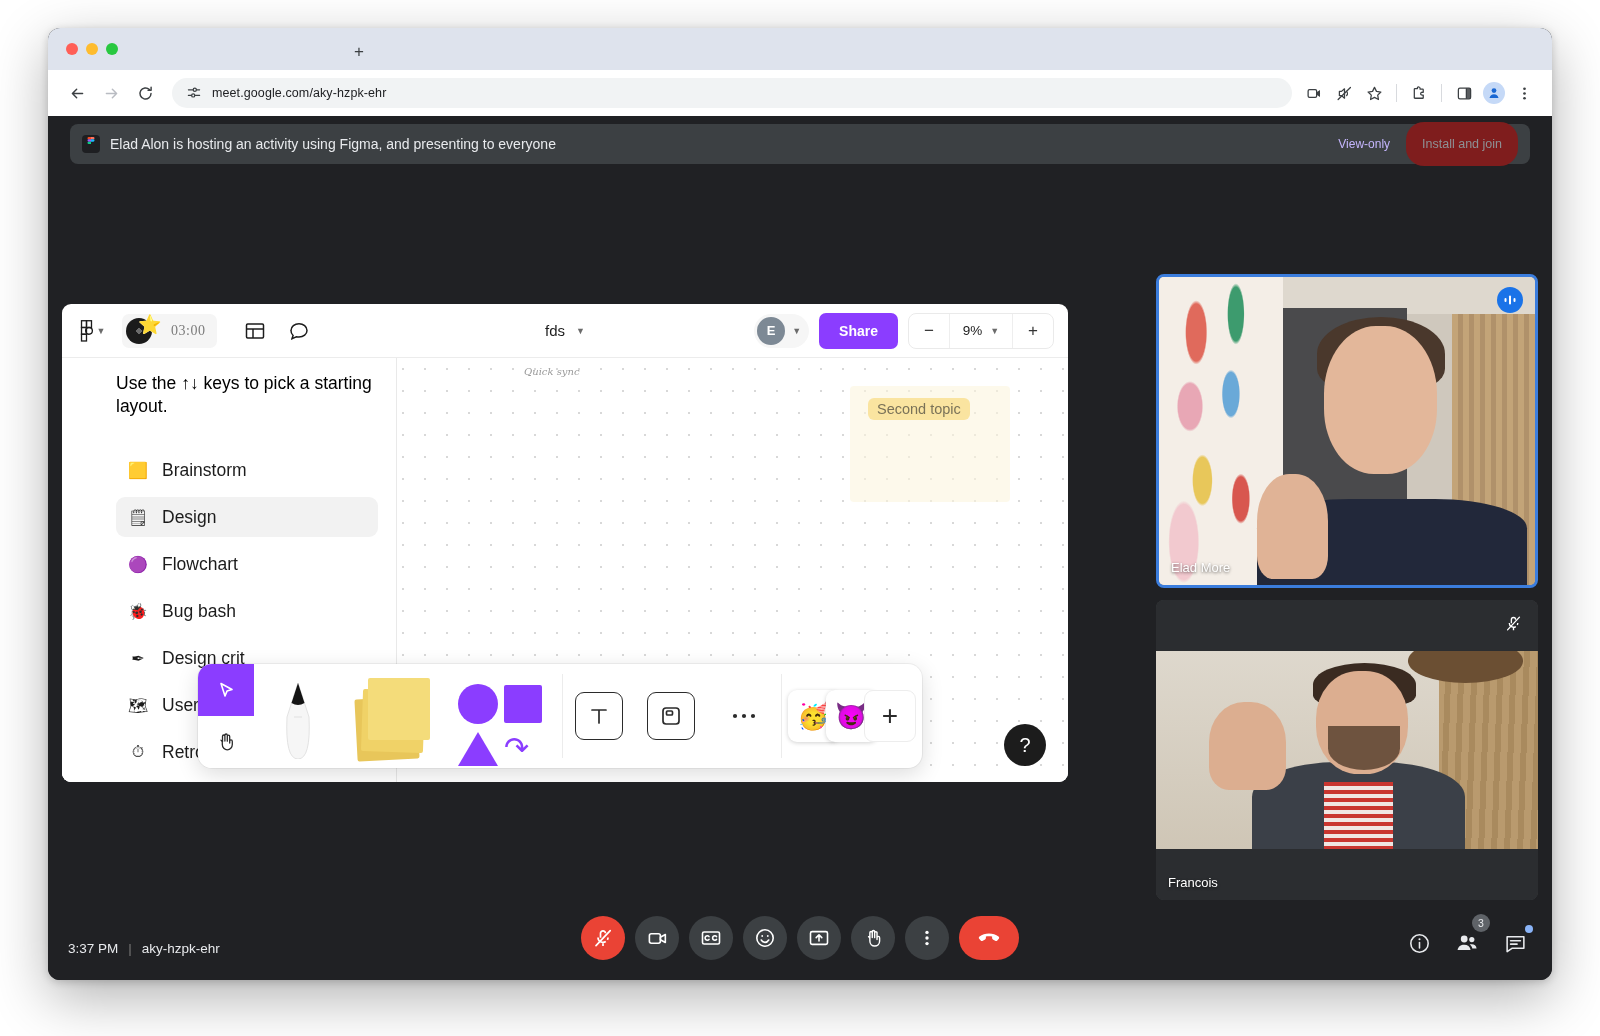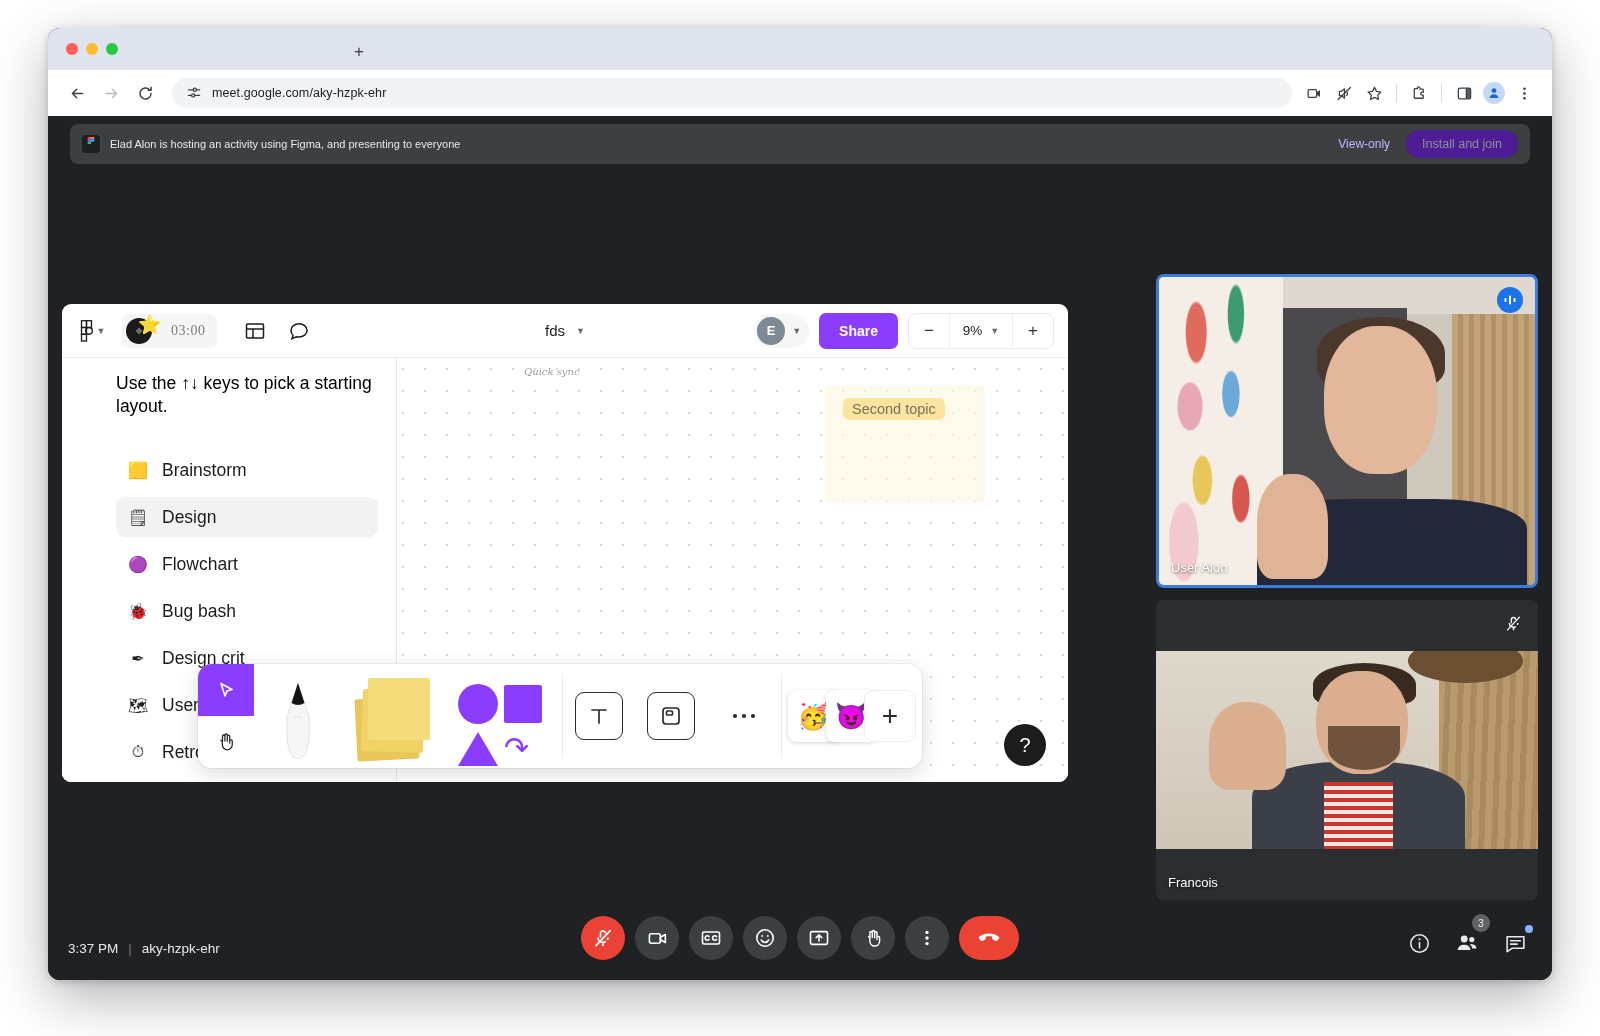--- a/index.html
+++ b/index.html
@@ -132,28 +132,28 @@
     display: flex; align-items: center;
     padding: 0 12px;
   }
   #banner .figma-badge {
     width: 18px; height: 18px; border-radius: 4px;
     background: #1e1f22;
     display: flex; align-items: center; justify-content: center;
     flex: 0 0 auto;
   }
   #banner .banner-text {
-    color: #e8eaed; font-size: 11px; margin-left: 10px;
+    color: #e8eaed; font-size: 14px; margin-left: 10px;
   }
   #banner .spacer { flex: 1 1 auto; }
   #banner .view-only { color: #c4b5fd; font-size: 12px; margin-right: 16px; }
   #banner .install-btn {
-    background: #4c1d95; color: #8e9195;
+    background: #7f1d1d; color: #8e9195;
     border: none; border-radius: 18px;
-    height: 28px; padding: 0 16px;
+    height: 44px; padding: 0 16px;
     font-size: 12.5px; font-family: inherit;
   }
 
   
   #figma-card {
     position: absolute;
     left: 14px; top: 188px;
     width: 1006px; height: 478px;
     background: #ffffff;
     border-radius: 9px;
@@ -296,21 +296,21 @@
     position: absolute; left: 18px; top: 12px;
     border-radius: 6px;
     padding: 3px 9px;
     font-size: 14.5px; color: #ffffff;
     white-space: nowrap;
   }
   .col1 { left: 130px; background: rgba(216,236,250,0.6); }
   .col1 .chip { background: #8ec5f0; }
   .col2 { left: 292px; background: rgba(226,243,232,0.6); }
   .col2 .chip { background: #8fdcae; }
-  .col3 { left: 429px; background: rgba(252,245,221,0.6); }
+  .col3 { left: 454px; background: rgba(252,245,221,0.6); }
   .col3 .chip { background: #fae4a0; color: #7a7258; }
 
   
   #figma-toolbar {
     position: absolute;
     left: 136px; bottom: 14px;
     height: 104px;
     display: flex; align-items: stretch;
     background: #ffffff;
     border-radius: 14px;
@@ -852,21 +852,21 @@
           <div class="v1-head"></div>
           <div class="v1-thumb"></div>
         </div>
         <div class="badge speaking">
           <svg width="14" height="14" viewBox="0 0 14 14" fill="#ffffff">
             <rect x="1.5" y="5" width="2" height="4" rx="1"></rect>
             <rect x="6" y="2.4" width="2" height="9.2" rx="1"></rect>
             <rect x="10.5" y="5" width="2" height="4" rx="1"></rect>
           </svg>
         </div>
-        <div class="name">User Alon</div>
+        <div class="name">Elad More</div>
       </div>
 
       <div class="tile" id="tile-2">
         <div class="vid">
           <div class="v2-bg"></div>
           <div class="v2-inner">
             <div class="v2-beam"></div>
             <div class="v2-beam2"></div>
             <div class="v2-hood"></div>
             <div class="v2-shirt"></div>

